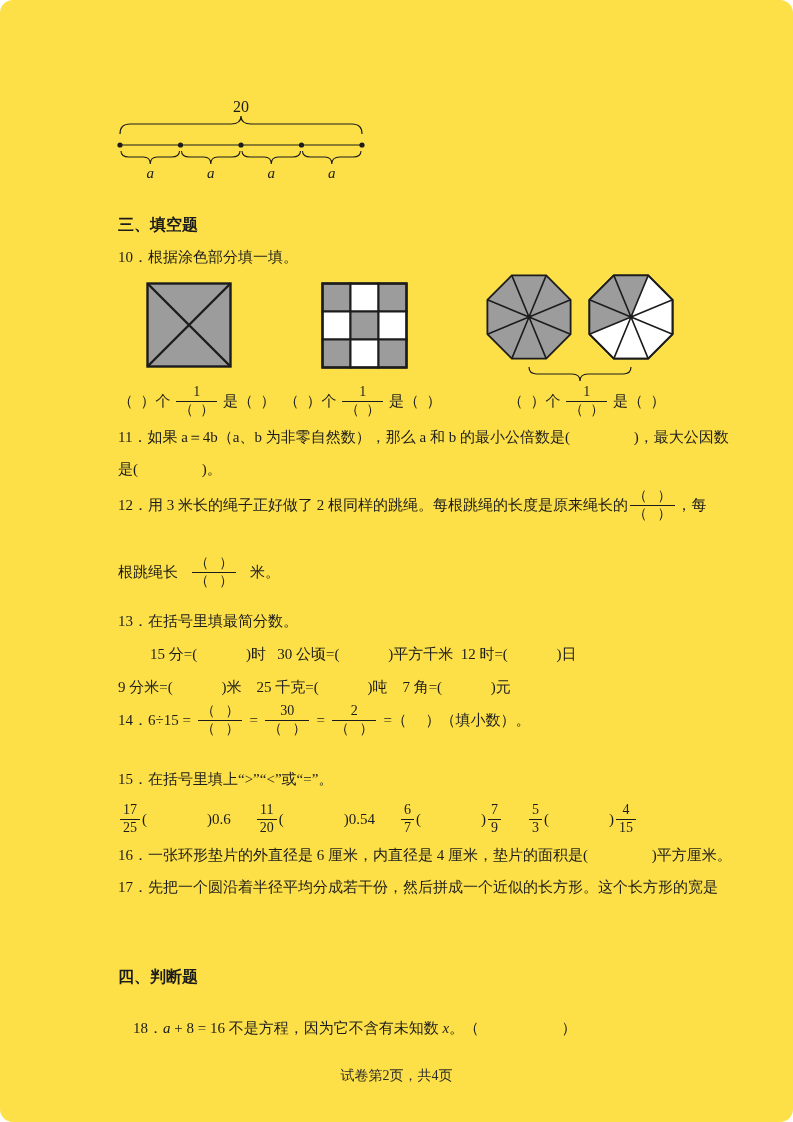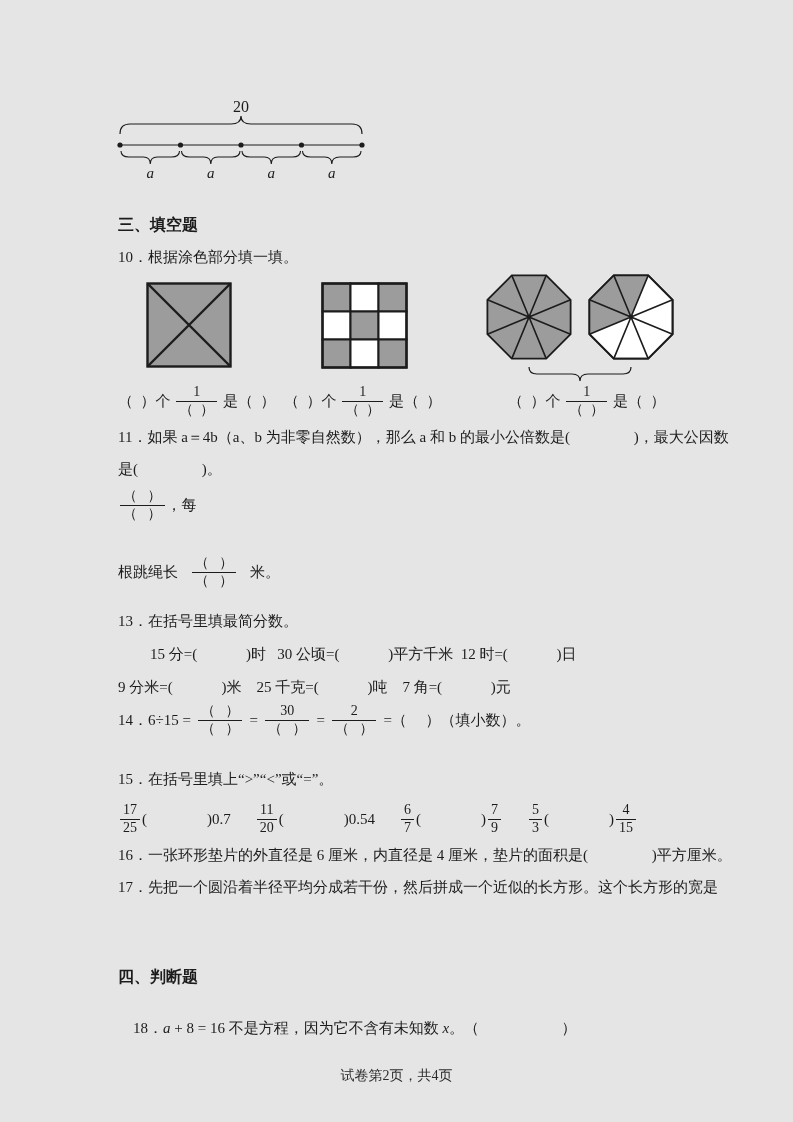--- a/index.html
+++ b/index.html
@@ -1,20 +1,20 @@
 <!DOCTYPE html>
 <html><head>
 <meta charset="utf-8">
 <style>
   html,body { margin:0; padding:0; }
   body {
     width:793px; height:1122px; background:#ffffff; position:relative;
     font-family:"Liberation Serif","DejaVu Serif",serif; color:#1c1c1c;
   }
-  .page { position:absolute; inset:0; background:#e5e5e5; overflow:hidden; }
+  .page { position:absolute; inset:0; background:#fde047; overflow:hidden;border-radius:13px; }
   .abs  { position:absolute; }
   .line { position:absolute; left:118px; font-size:15px; white-space:pre; line-height:1.25; }
   .sec  { font-family:"Liberation Sans","DejaVu Sans",sans-serif; font-weight:bold; font-size:16px; }
   .row  { position:absolute; left:118px; display:flex; align-items:center; white-space:pre; font-size:15px; }
   .grp  { display:flex; align-items:center; white-space:pre; }
   .t    { white-space:pre; }
   .frac { display:inline-flex; flex-direction:column; align-items:center; font-size:14px; line-height:1.15; margin:0 2px; }
   .frac .num { display:block; padding:0 3px; }
   .frac .den { display:block; border-top:1.2px solid #1c1c1c; padding:0 3px; }
   .it   { font-style:italic; }
@@ -111,20 +111,21 @@
       <span class="num">1</span>
       <span class="den">（  ）</span>
     </span>
     <span class="t"> 是（  ）</span>
   </div>
 
   <div class="line" style="top:428px;">11．如果 a＝4b（a、b 为非零自然数），那么 a 和 b 的最小公倍数是(                 )，最大公因数</div>
   <div class="line" style="top:460px;">是(                 )。</div>
 
   <div class="row" style="top:482px; height:46px;">
+    <span class="t">12．用 3 米长的绳子正好做了 2 根同样的跳绳。每根跳绳的长度是原来绳长的</span>
     <span class="frac">
       <span class="num">（   ）</span>
       <span class="den">（   ）</span>
     </span>
     <span class="t">，每</span>
   </div>
   <div class="row" style="top:547px; height:50px;gap:8px;">
     <span class="t">根跳绳长 </span>
     <span class="frac">
       <span class="num">（   ）</span>
@@ -157,21 +158,21 @@
   </div>
 
   <div class="line" style="top:770px;">15．在括号里填上“&gt;”“&lt;”或“=”。</div>
   <div class="row" style="top:797px; height:44px; gap:24px;">
     <span class="grp">
       <span class="frac">
         <span class="num">17</span>
         <span class="den">25</span>
       </span>
       <span class="t">(                )</span>
-      <span class="t">0.7</span>
+      <span class="t">0.6</span>
     </span>
     <span class="grp">
       <span class="frac">
         <span class="num">11</span>
         <span class="den">20</span>
       </span>
       <span class="t">(                )</span>
       <span class="t">0.54</span>
     </span>
     <span class="grp">

